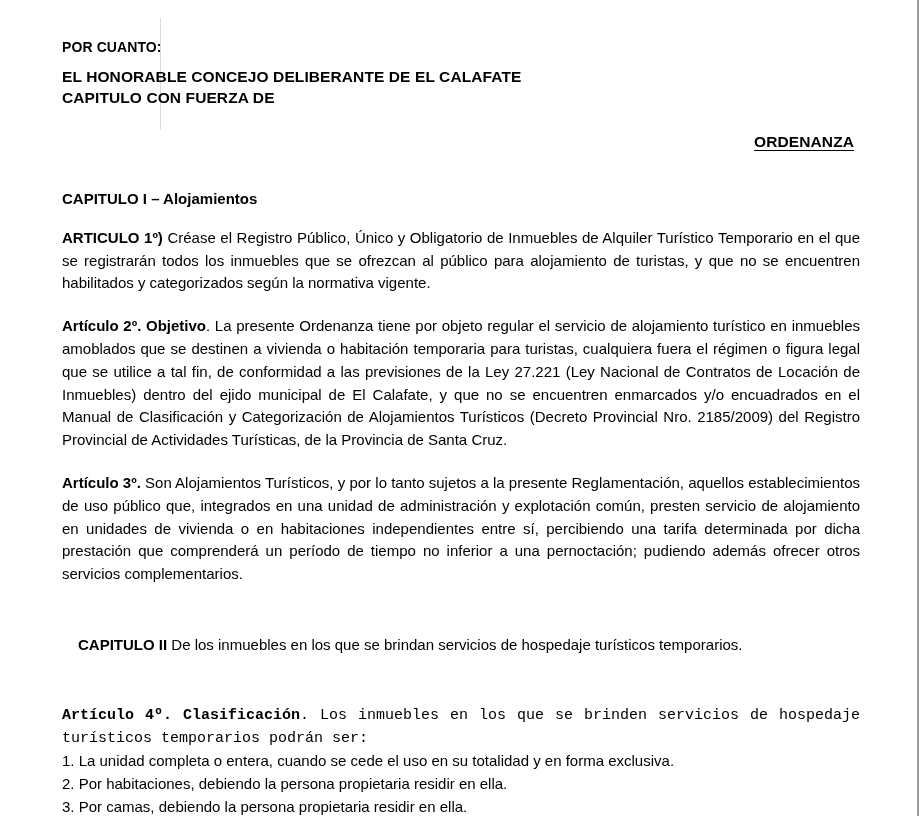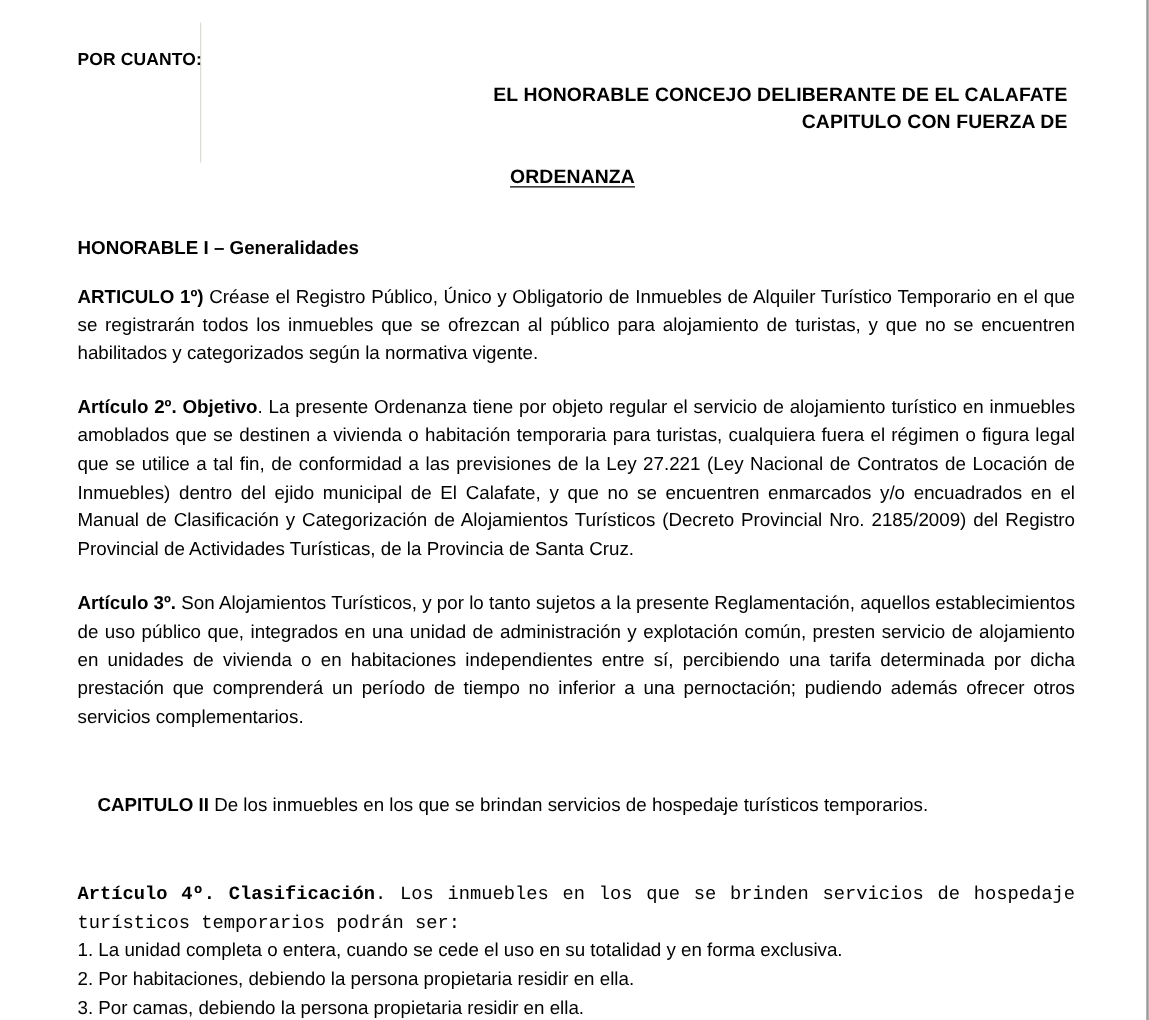--- a/index.html
+++ b/index.html
@@ -38,30 +38,30 @@
     top: 0;
     width: 798px;
   }
   .por-cuanto {
     font-weight: bold;
     font-size: 14px;
     margin-top: 39px;
     letter-spacing: 0.1px;
   }
   .center-block {
-    text-align: right;
+    text-align: left;
     font-weight: bold;
     font-size: 15.5px;
     line-height: 1.35;
     margin-top: 12px;
     letter-spacing: 0.1px;
     padding-right: 6px;
   }
   .ordenanza-wrap {
-    text-align: center;
+    text-align: right;
     margin-top: 24px;
     padding-right: 6px;
   }
   .ordenanza {
     font-weight: bold;
     font-size: 15.5px;
     text-decoration: underline;
     text-underline-offset: 3px;
     letter-spacing: 0.1px;
   }
@@ -114,21 +114,21 @@
 
     <div class="center-block">
       <div>EL HONORABLE CONCEJO DELIBERANTE DE EL CALAFATE</div>
       <div>CAPITULO CON FUERZA DE</div>
     </div>
 
     <div class="ordenanza-wrap">
       <span class="ordenanza">ORDENANZA</span>
     </div>
 
-    <div class="capitulo">HONORABLE I – Generalidades</div>
+    <div class="capitulo">CAPITULO I – Alojamientos</div>
 
     <p class="body"><span class="lead">ARTICULO 1º)</span><span> Créase el Registro Público, Único y Obligatorio de Inmuebles de Alquiler Turístico Temporario en el que se registrarán todos los inmuebles que se ofrezcan al público para alojamiento de turistas, y que no se encuentren habilitados y categorizados según la normativa vigente.</span></p>
 
     <p class="body"><span class="lead">Artículo 2º. Objetivo</span><span>. La presente Ordenanza tiene por objeto regular el servicio de alojamiento turístico en inmuebles amoblados que se destinen a vivienda o habitación temporaria para turistas, cualquiera fuera el régimen o figura legal que se utilice a tal fin, de conformidad a las previsiones de la Ley 27.221 (Ley Nacional de Contratos de Locación de Inmuebles) dentro del ejido municipal de El Calafate, y que no se encuentren enmarcados y/o encuadrados en el Manual de Clasificación y Categorización de Alojamientos Turísticos (Decreto Provincial Nro. 2185/2009) del Registro Provincial de Actividades Turísticas, de la Provincia de Santa Cruz.</span></p>
 
     <p class="body"><span class="lead">Artículo 3º.</span><span> Son Alojamientos Turísticos, y por lo tanto sujetos a la presente Reglamentación, aquellos establecimientos de uso público que, integrados en una unidad de administración y explotación común, presten servicio de alojamiento en unidades de vivienda o en habitaciones independientes entre sí, percibiendo una tarifa determinada por dicha prestación que comprenderá un período de tiempo no inferior a una pernoctación; pudiendo además ofrecer otros servicios complementarios.</span></p>
 
     <p class="cap2"><span class="lead">CAPITULO II</span><span> De los inmuebles en los que se brindan servicios de hospedaje turísticos temporarios.</span></p>
 
     <p class="art4"><span class="lead">Artículo 4º. Clasificación</span><span>. Los inmuebles en los que se brinden servicios de hospedaje turísticos temporarios podrán ser:</span></p>

